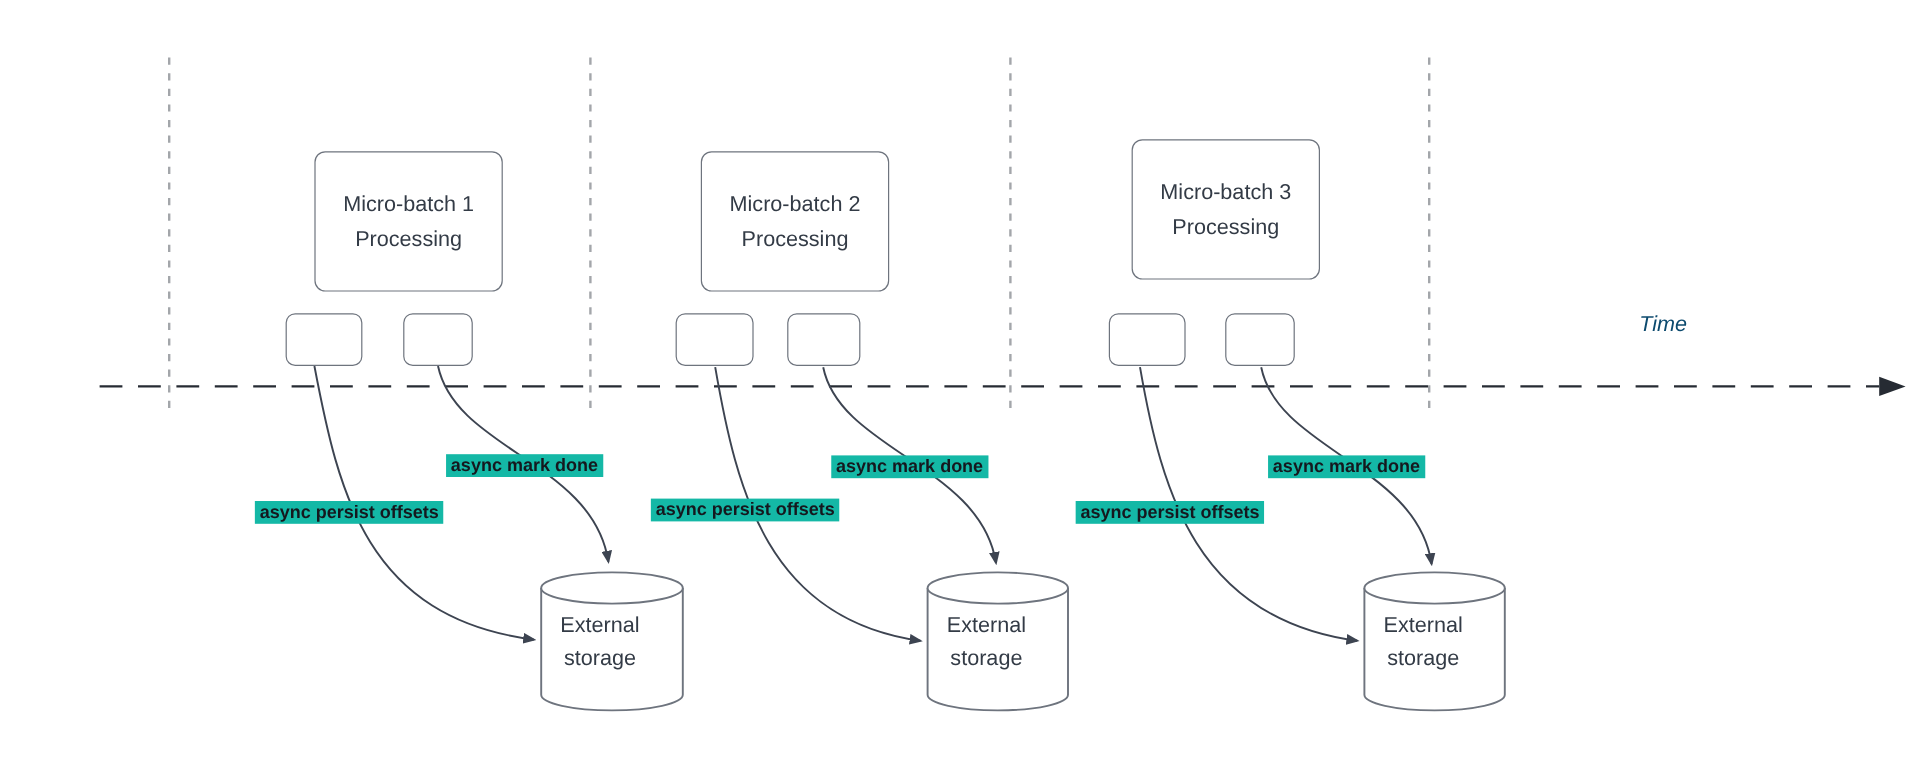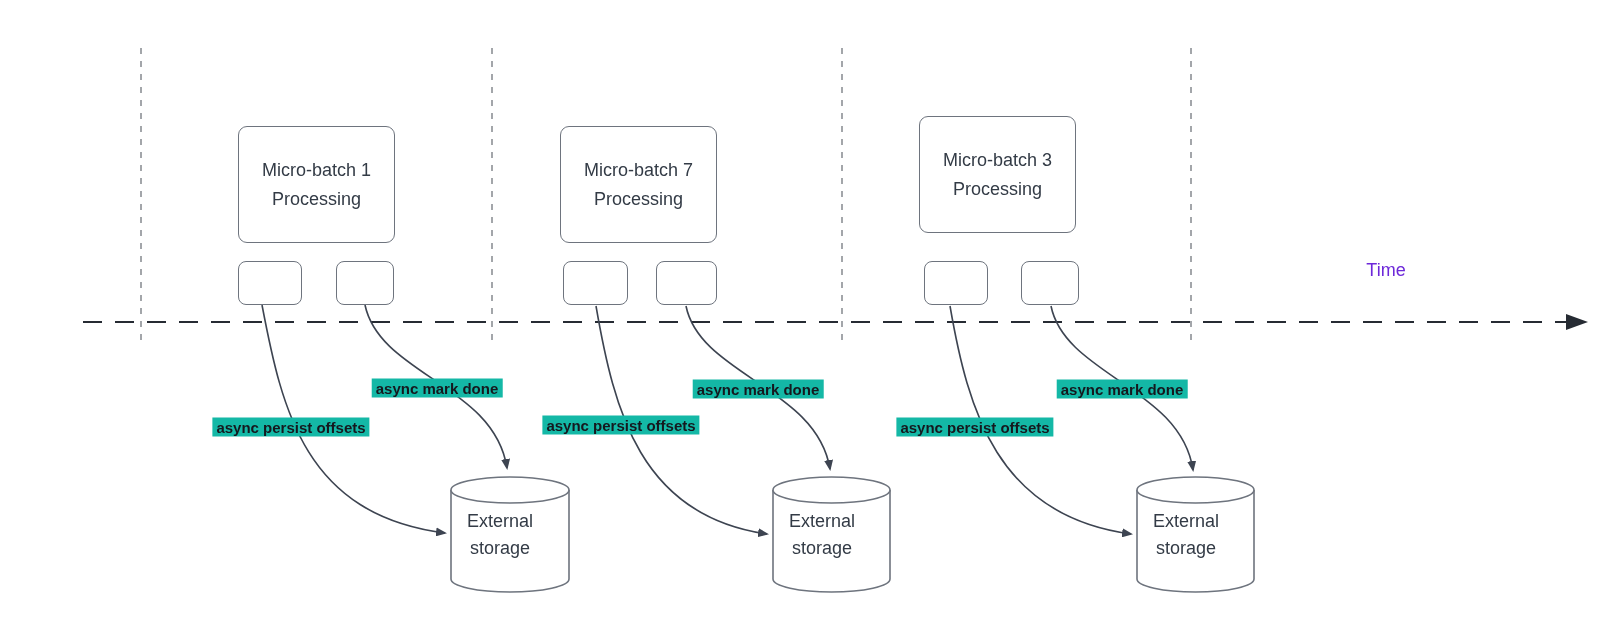--- a/index.html
+++ b/index.html
@@ -18,38 +18,38 @@
   svg.layer{position:absolute;left:0;top:0;width:1600px;height:642px;}
   .gridline{stroke:var(--gridline);stroke-width:2;stroke-dasharray:6 7;fill:none;}
   .axis-line{stroke:var(--axis);stroke-width:2;stroke-dasharray:19 13;fill:none;}
   .axis-head{fill:var(--axis);stroke:none;}
   .connector{stroke:var(--connector);stroke-width:1.6;fill:none;}
   .cyl{fill:#ffffff;stroke:var(--shape_stroke);stroke-width:1.6;}
   .proc-box{
     position:absolute;width:157px;height:117px;box-sizing:border-box;
     border:1.6px solid var(--shape_stroke);border-radius:9px;background:#ffffff;
     display:flex;align-items:center;justify-content:center;text-align:center;
-    color:var(--box_text);font-size:18px;line-height:29px;
+    color:var(--box_text);font-size:18px;line-height:29px;margin-left:24px;
   }
   .slot-box{
     position:absolute;height:44px;box-sizing:border-box;top:261px;
     border:1.6px solid var(--shape_stroke);border-radius:8px;background:#ffffff;
   }
   .edge-label{
     position:absolute;transform:translate(-50%,-50%);white-space:nowrap;
     background:#14b8a6;padding:1px 4px;
     color:var(--label_text);font-size:15px;font-weight:bold;
   }
   .storage-label{
     position:absolute;width:98px;text-align:center;
     color:var(--box_text);font-size:18px;line-height:27px;
   }
   .time-label{
     position:absolute;transform:translate(-50%,-50%);
-    color:#6d28d9;font-size:18px;white-space:nowrap;
+    color:#0c4a6e;font-size:18px;white-space:nowrap;font-style:italic;
   }
 </style>
 </head>
 <body>
 
 <div class="canvas">
 
   <svg class="layer" viewBox="0 0 1600 642" xmlns="http://www.w3.org/2000/svg">
     <defs>
       <marker id="arrow" markerWidth="11" markerHeight="9" refX="9" refY="4.5" orient="auto" markerUnits="userSpaceOnUse">
@@ -98,21 +98,21 @@
   <div class="slot-box" style="left:336px;width:58px;"></div>
   <div class="edge-label" style="left:291px;top:427px;">async persist offsets</div>
   <div class="edge-label" style="left:437px;top:388px;">async mark done</div>
   <div class="storage-label" style="left:451px;top:508px;">
     <div>External</div>
     <div>storage</div>
   </div>
 
   <div class="proc-box" style="left:560px;top:126px;">
     <div>
-      <div>Micro-batch 7</div>
+      <div>Micro-batch 2</div>
       <div>Processing</div>
     </div>
   </div>
   <div class="slot-box" style="left:563px;width:65px;"></div>
   <div class="slot-box" style="left:656px;width:61px;"></div>
   <div class="edge-label" style="left:621px;top:425px;">async persist offsets</div>
   <div class="edge-label" style="left:758px;top:389px;">async mark done</div>
   <div class="storage-label" style="left:773px;top:508px;">
     <div>External</div>
     <div>storage</div>

